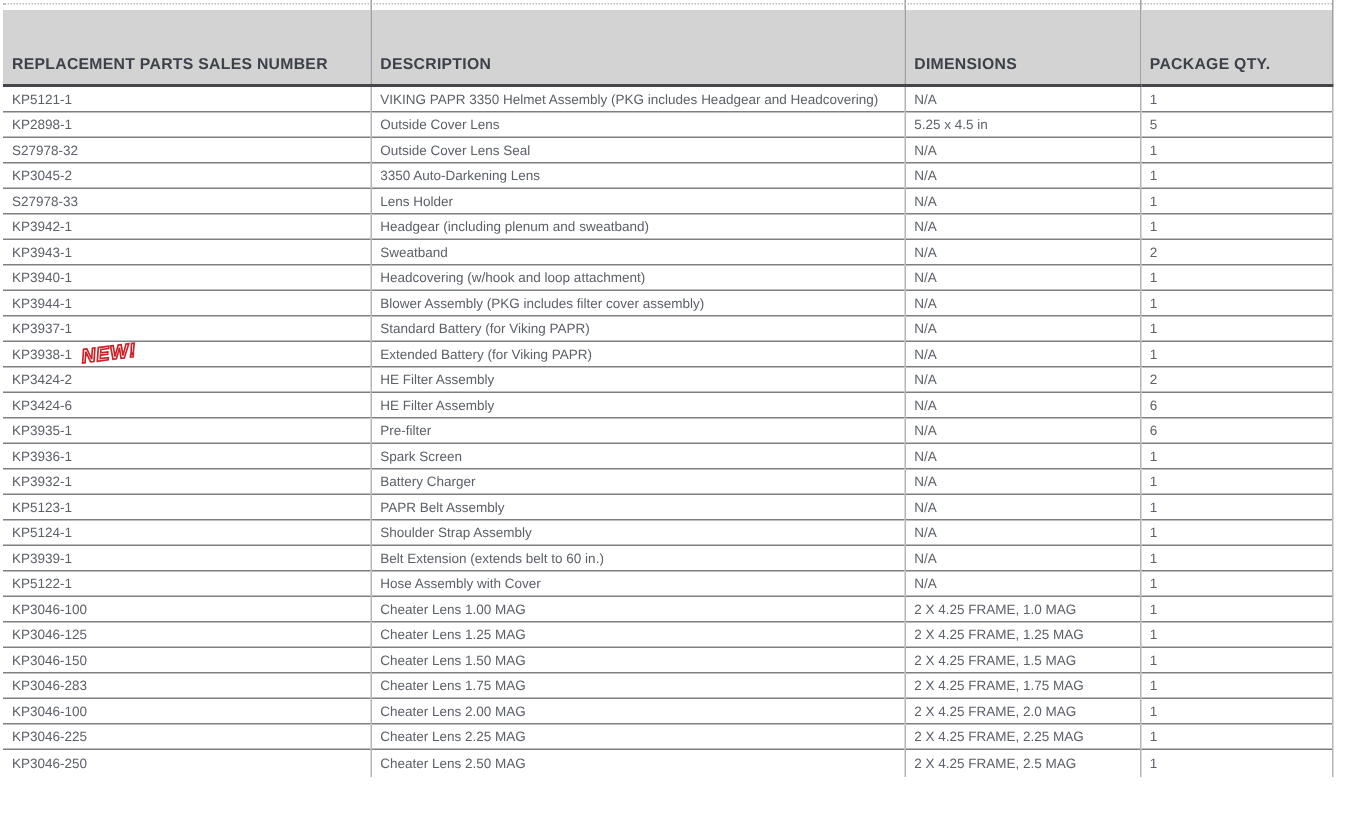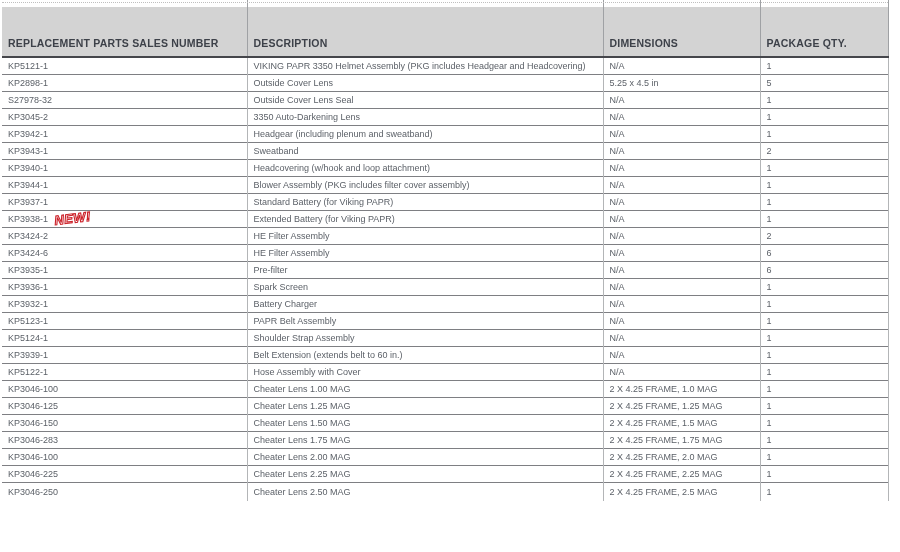--- a/index.html
+++ b/index.html
@@ -152,20 +152,34 @@
     </td>
     <td>
       <span>N/A</span>
     </td>
     <td>
       <span>1</span>
     </td>
   </tr>
         <tr>
     <td>
+      <span>S27978-33</span>
+    </td>
+    <td>
+      <span>Lens Holder</span>
+    </td>
+    <td>
+      <span>N/A</span>
+    </td>
+    <td>
+      <span>1</span>
+    </td>
+  </tr>
+        <tr>
+    <td>
       <span>KP3942-1</span>
     </td>
     <td>
       <span>Headgear (including plenum and sweatband)</span>
     </td>
     <td>
       <span>N/A</span>
     </td>
     <td>
       <span>1</span>

